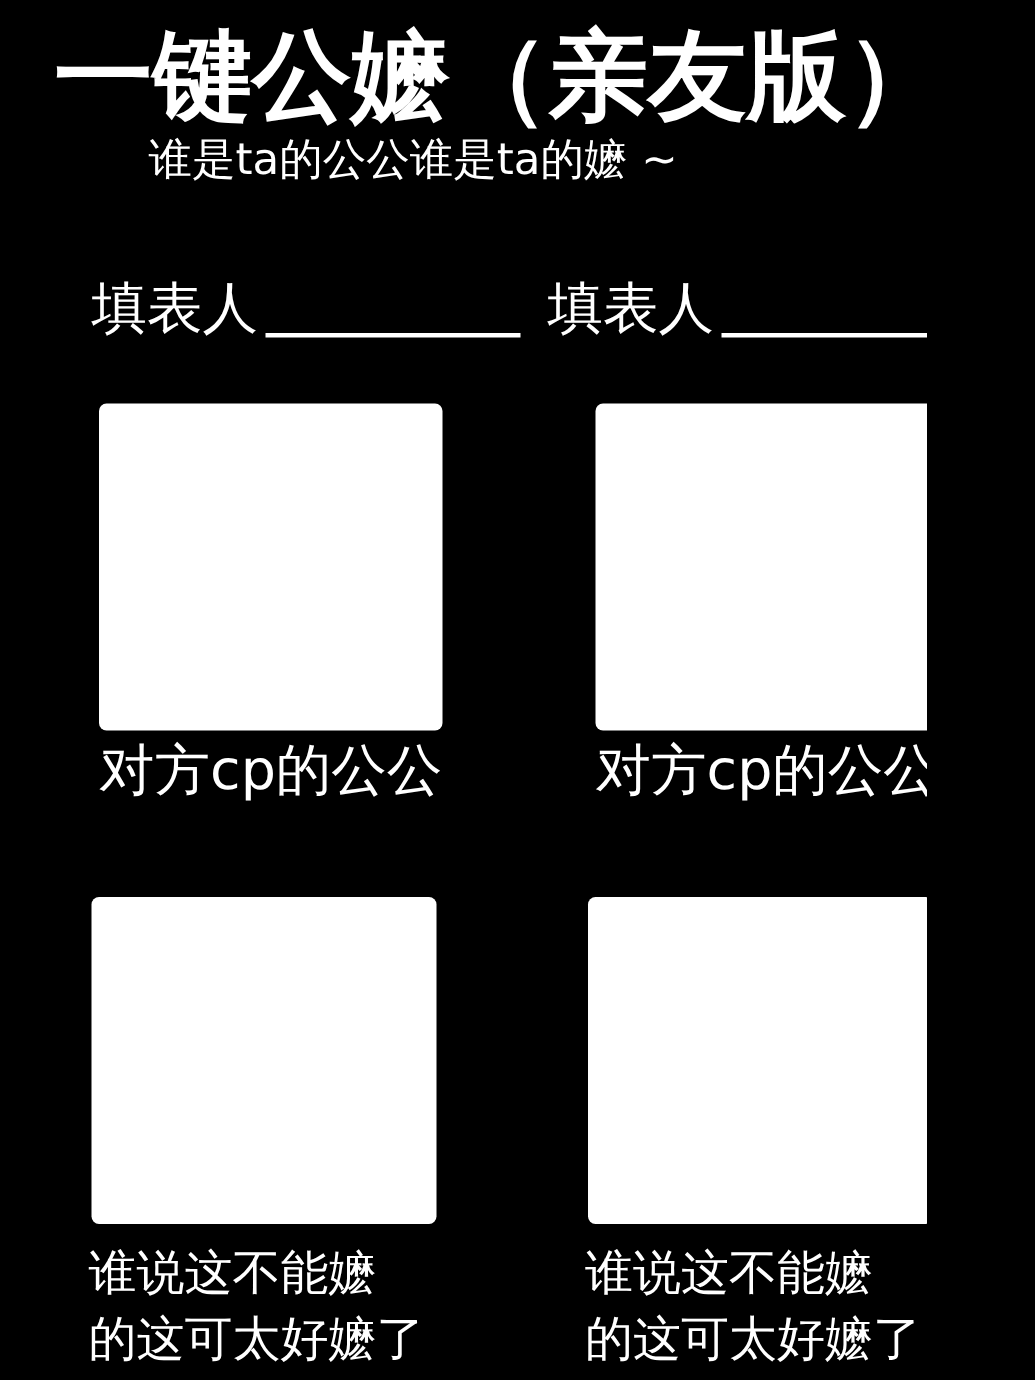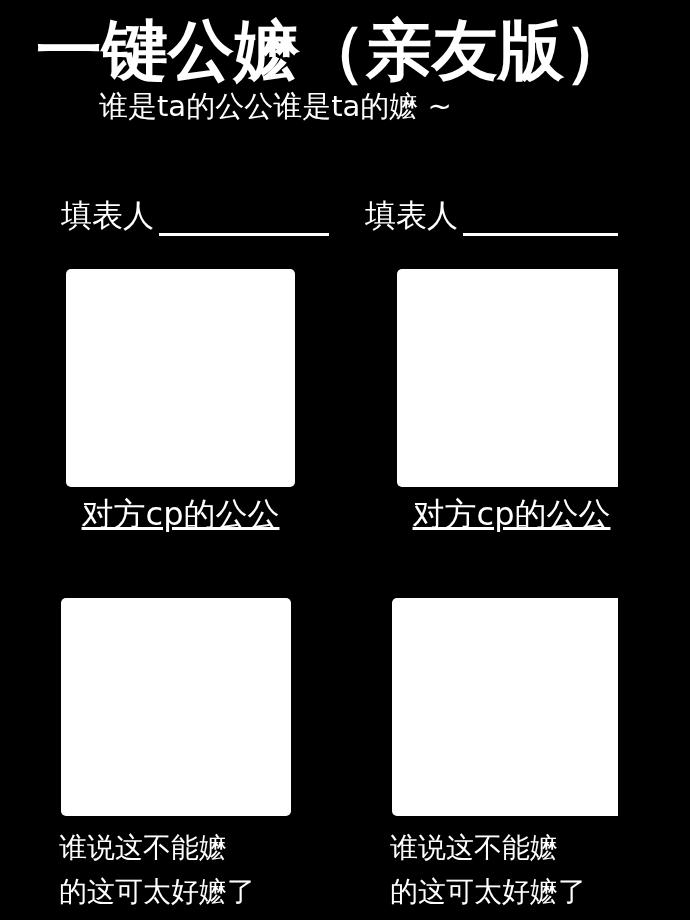--- a/index.html
+++ b/index.html
@@ -31,25 +31,25 @@
   .subtitle {
     position: absolute;
     left: 99px;
     top: 87px;
     font-size: 29px;
     line-height: 38px;
     white-space: nowrap;
   }
   .filler {
     position: absolute;
-    top: 197px;
+    top: 186px;
     height: 39px;
     display: flex;
-    align-items: flex-start;
-    font-size: 31px;
+    align-items: center;
+    font-size: 37px;
     line-height: 36px;
     white-space: nowrap;
   }
   .filler.left  { left: 61px; }
   .filler.right { left: 365px; }
   .filler .blank {
     display: inline-block;
     width: 170px;
     height: 36px;
     margin-left: 5px;
@@ -62,31 +62,30 @@
   }
   .box.tl { left: 66px;  top: 269px; width: 229px; height: 218px; }
   .box.tr { left: 397px; top: 269px; width: 229px; height: 218px; }
   .box.bl { left: 61px;  top: 598px; width: 230px; height: 218px; }
   .box.br { left: 392px; top: 598px; width: 230px; height: 218px; }
   .cap-top {
     position: absolute;
     top: 494px;
     width: 229px;
     text-align: center;
-    font-size: 32px;
+    font-size: 37px;
     line-height: 40px;
     white-space: nowrap;
-    text-decoration: underline;
   }
   .cap-top.left  { left: 66px; }
   .cap-top.right { left: 397px; }
   .cap-bottom {
     position: absolute;
     top: 826px;
-    font-size: 28px;
+    font-size: 32px;
     line-height: 44px;
     white-space: nowrap;
   }
   .cap-bottom.left  { left: 59px; }
   .cap-bottom.right { left: 390px; }
 </style>
 </head>
 <body>
 
 <div class="canvas" style="--bg: #000000; --fg: #ffffff; --box: #ffffff;">

